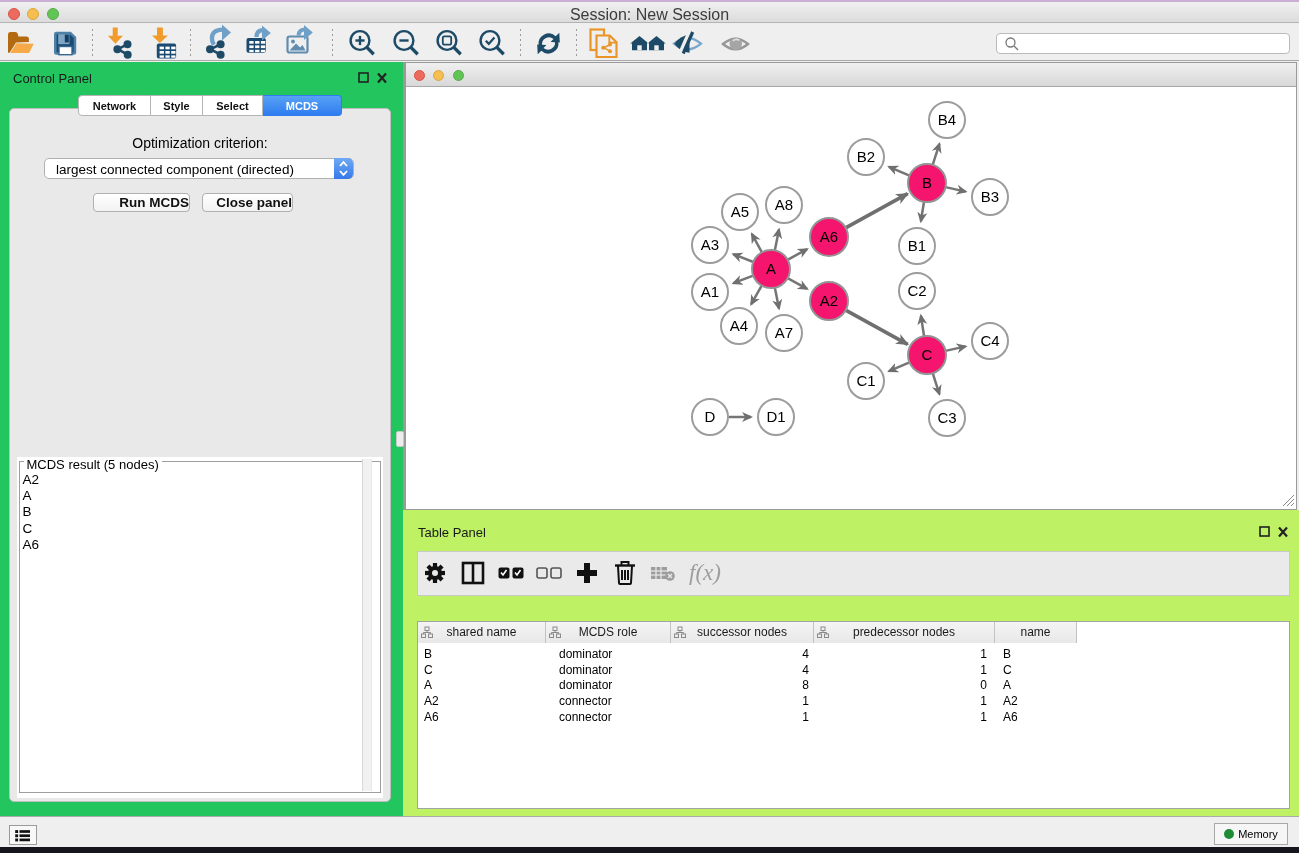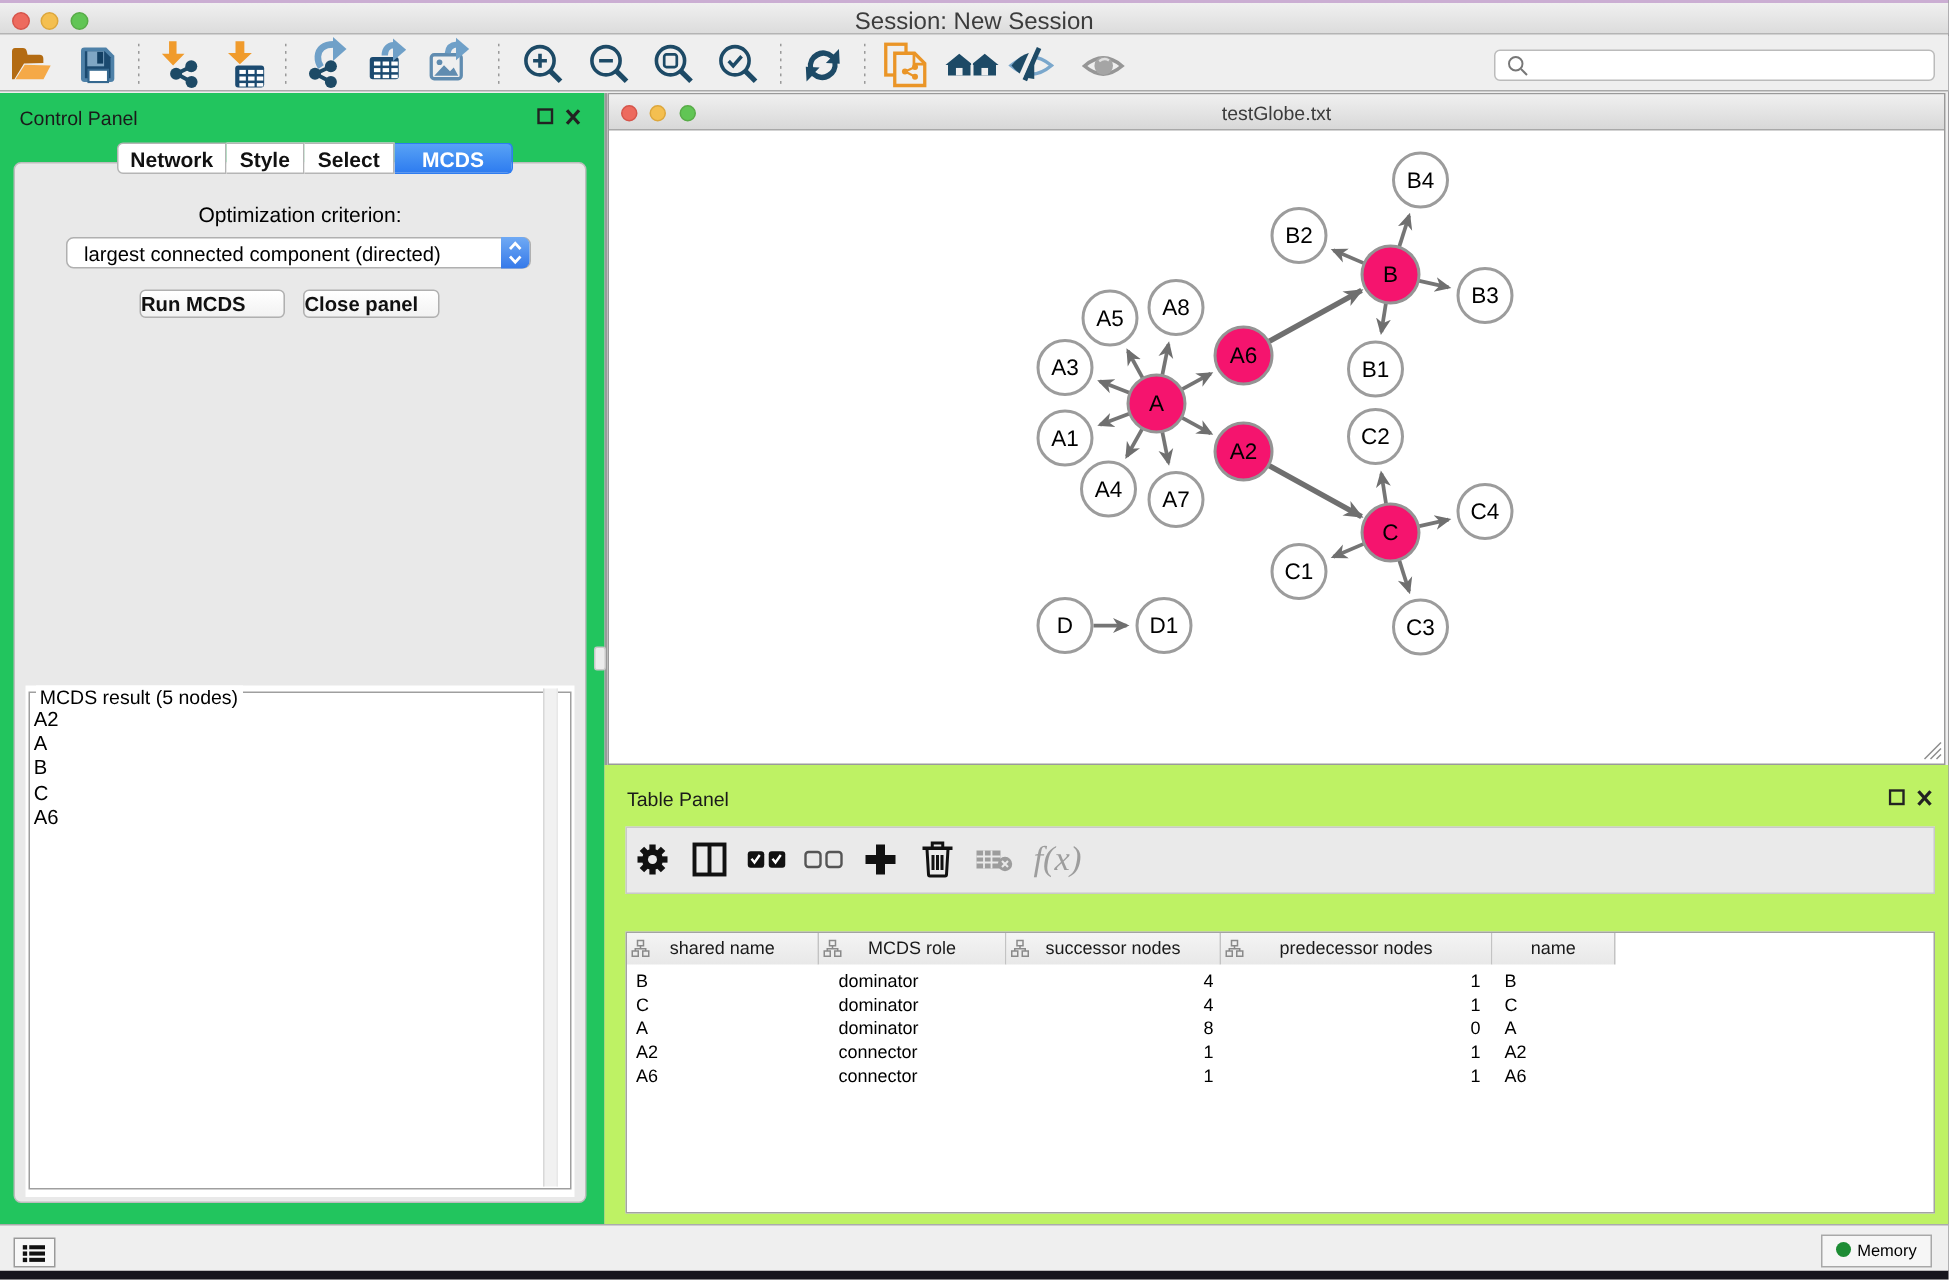--- a/index.html
+++ b/index.html
@@ -18,27 +18,27 @@
   background:#efefef; border-bottom:1px solid #a9a9a9; }
 .tsep { position:absolute; top:5px; width:1px; height:27px;
   background-image:linear-gradient(#9a9a9a 2px, transparent 2px); background-size:1px 5px; }
 #searchbox { position:absolute; left:996px; top:9px; width:294px; height:21px;
   background:#fff; border:1px solid #bbb; border-radius:4px; }
 
 #cpanel { position:absolute; left:0; top:62px; width:403px; height:754px; background:#22c55e; }
 #cpbox { position:absolute; left:9px; top:46px; width:382px; height:694px;
   background:#e9e9e9; border:1px solid #bdbdbd; border-radius:5px; }
 .tabrow { position:absolute; display:flex; z-index:5; }
-.tab { height:21px; line-height:20px; text-align:center; font-size:14px; font-weight:bold;
+.tab { height:21px; line-height:20px; text-align:center; font-size:11px; font-weight:bold;
   background:#fff; border:1px solid #b5b5b5; border-left:none; color:#111; }
 .tab.first { border-left:1px solid #b5b5b5; border-radius:4px 0 0 4px; }
 .tab.last { border-radius:0 4px 4px 0; }
 .tab.sel { background:linear-gradient(#58a2f5,#2e7cf0); color:#fff; border-color:#2e7cf0; }
 .btn { position:absolute; height:19px; background:linear-gradient(#ffffff,#f2f2f2);
-  border:1px solid #b0b0b0; border-radius:4px; text-align:left; font-size:13.5px; font-weight:bold;
+  border:1px solid #b0b0b0; border-radius:4px; text-align:right; font-size:13.5px; font-weight:bold;
   color:#111; line-height:17px; }
 
 #mcdsbox { position:absolute; left:6.5px; top:347.5px; width:366px; height:341px;
   background:#fff; }
 #mcdsinner { position:absolute; left:2px; top:4.5px; width:362px; height:332px;
   border:1px solid #9f9f9f; }
 #mcdslabel { position:absolute; left:7px; top:0px; font-size:13px; color:#000;
   background:#fff; padding:0 3px; }
 #mcdsscroll { position:absolute; left:345px; top:2px; width:10px; height:332px;
   background:#f1f1f1; border-left:1px solid #d8d8d8; border-right:1px solid #e8e8e8; }
@@ -248,21 +248,20 @@
     </div>
   </div>
   <div style="position:absolute;left:403px;top:62px;width:2px;height:754px;background:#9a9a9a;"></div>
   <div style="position:absolute;left:396px;top:431px;width:8px;height:16px;background:#ececec;border:1px solid #c9c9c9;border-radius:2px;"></div>
   <div style="position:absolute;left:845px;top:511px;width:12px;height:7px;background:#ececec;border:1px solid #c9c9c9;border-radius:2px;"></div>
   <div id="netwin">
     <div id="nettitle">
       <div class="tl" style="left:8px;top:7px;width:11px;height:11px;background:#ed6a5e;border:1px solid #d6554b;"></div>
       <div class="tl" style="left:27px;top:7px;width:11px;height:11px;background:#f4bf50;border:1px solid #dda73c;"></div>
       <div class="tl" style="left:47px;top:7px;width:11px;height:11px;background:#61c555;border:1px solid #58ac48;"></div>
-      <div class="title">testGlobe.txt</div>
     </div>
     <svg id="graph" width="890" height="421" style="position:absolute;left:0;top:25px;" viewBox="0 0 890 421" font-family="Liberation Sans, sans-serif">
       <defs>
         <marker id="arrow" markerWidth="12" markerHeight="11" refX="9" refY="5.5" orient="auto" markerUnits="userSpaceOnUse">
           <path d="M0,0.5 L11,5.5 L0,10.5 L3.2,5.5 z" fill="#6f6f6f"></path>
         </marker>
         <marker id="arrowB" markerWidth="14" markerHeight="12" refX="11.5" refY="6" orient="auto" markerUnits="userSpaceOnUse">
           <path d="M0,0.5 L13,6 L0,11.5 L3.6,6 z" fill="#6f6f6f"></path>
         </marker>
       </defs>

